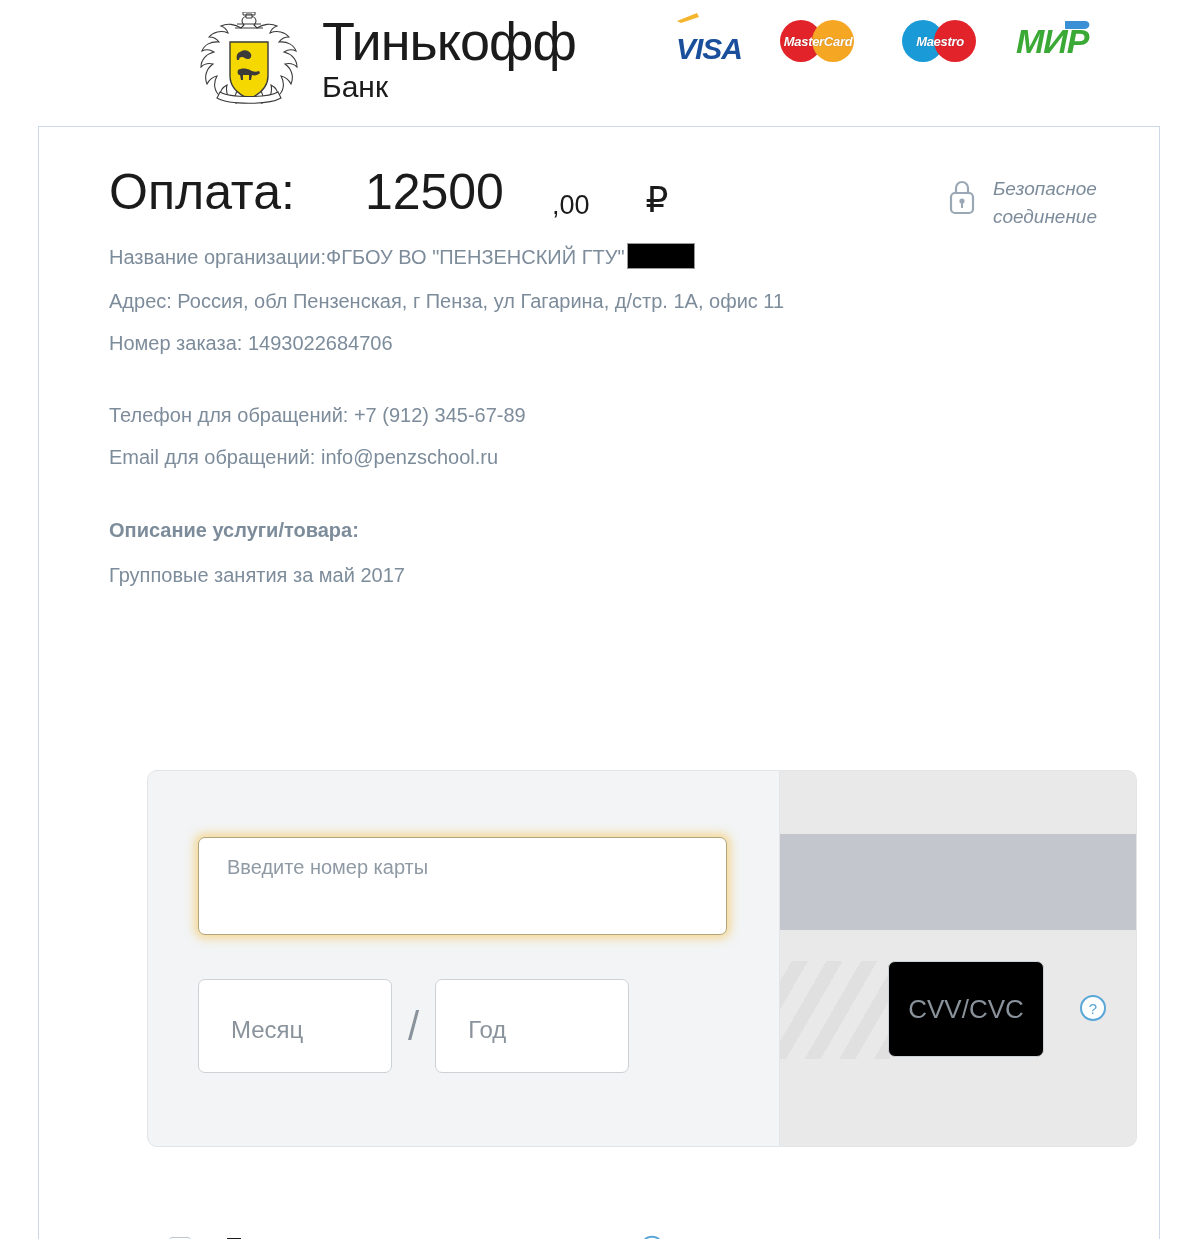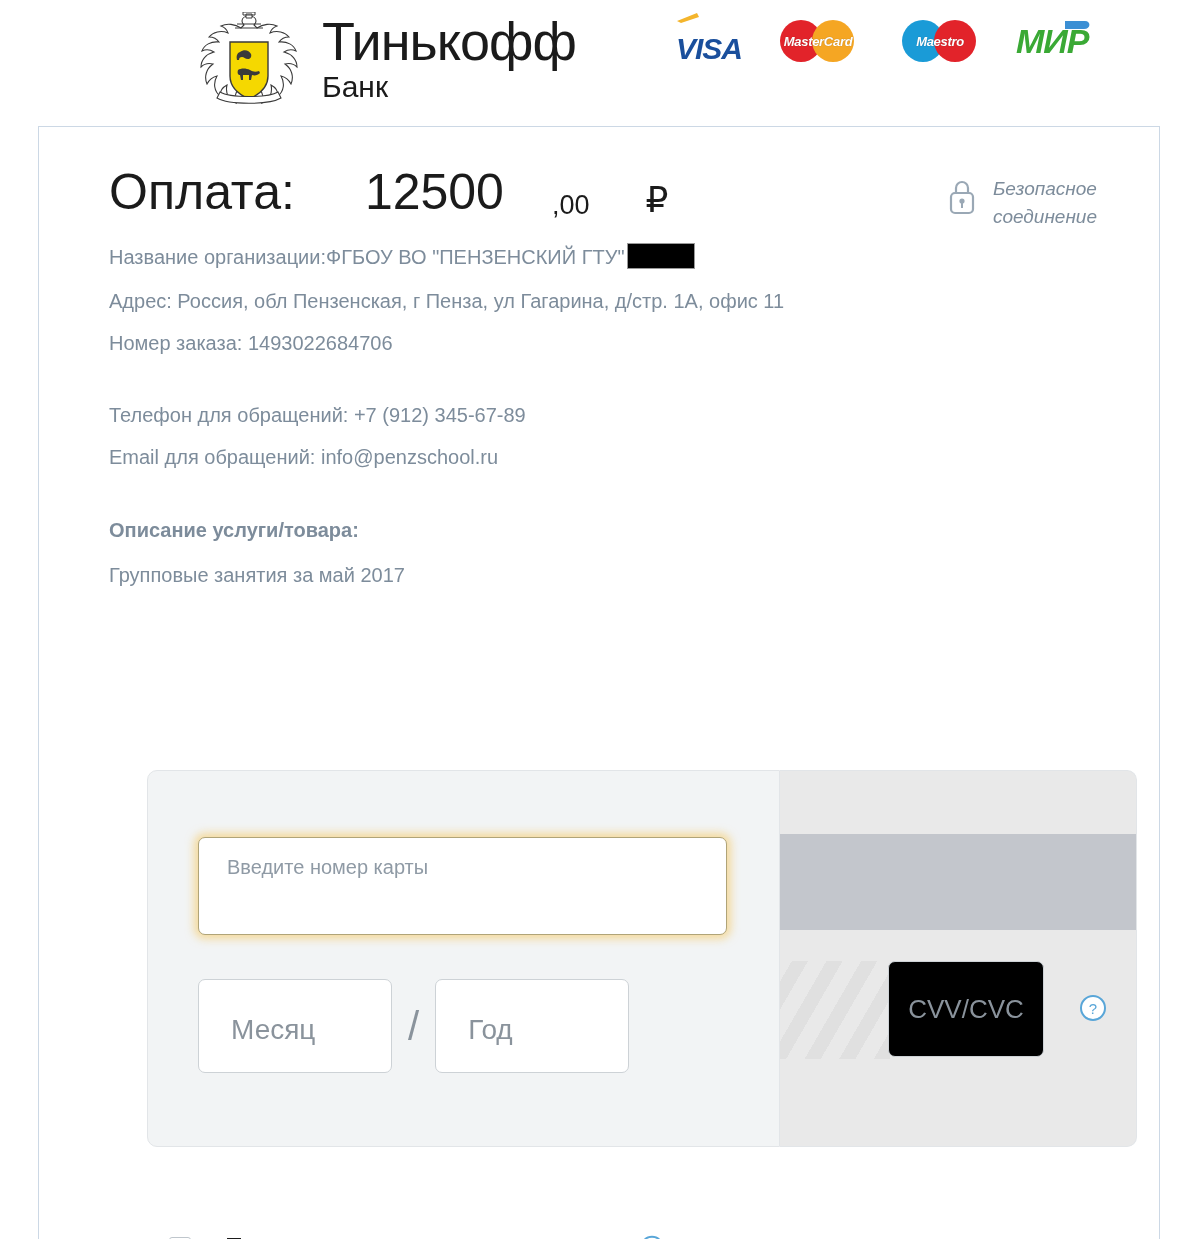--- a/index.html
+++ b/index.html
@@ -162,21 +162,21 @@
 
   .exp-row {
     position: absolute; left: 50px; top: 208px;
     display: flex; align-items: center;
   }
   .exp-field {
     width: 194px; height: 94px;
     background: #fff; border: 1px solid #cdd2d6; border-radius: 7px;
     display: flex; align-items: center; padding-left: 32px;
   }
-  .exp-field .ph { font-size: 28px; color: #8a939c; margin-top: 8px; }
+  .exp-field .ph { font-size: 24px; color: #8a939c; margin-top: 8px; }
   .slash {
     font-size: 40px; color: #8a939c; margin: 0 16px; font-weight: 300;
   }
 
   .cvv-input {
     position: absolute; left: 108px; top: 190px;
     width: 156px; height: 96px;
     background: #000000; border: 1px solid #cdd2d6; border-radius: 7px;
     display: flex; align-items: center; justify-content: center;
   }

